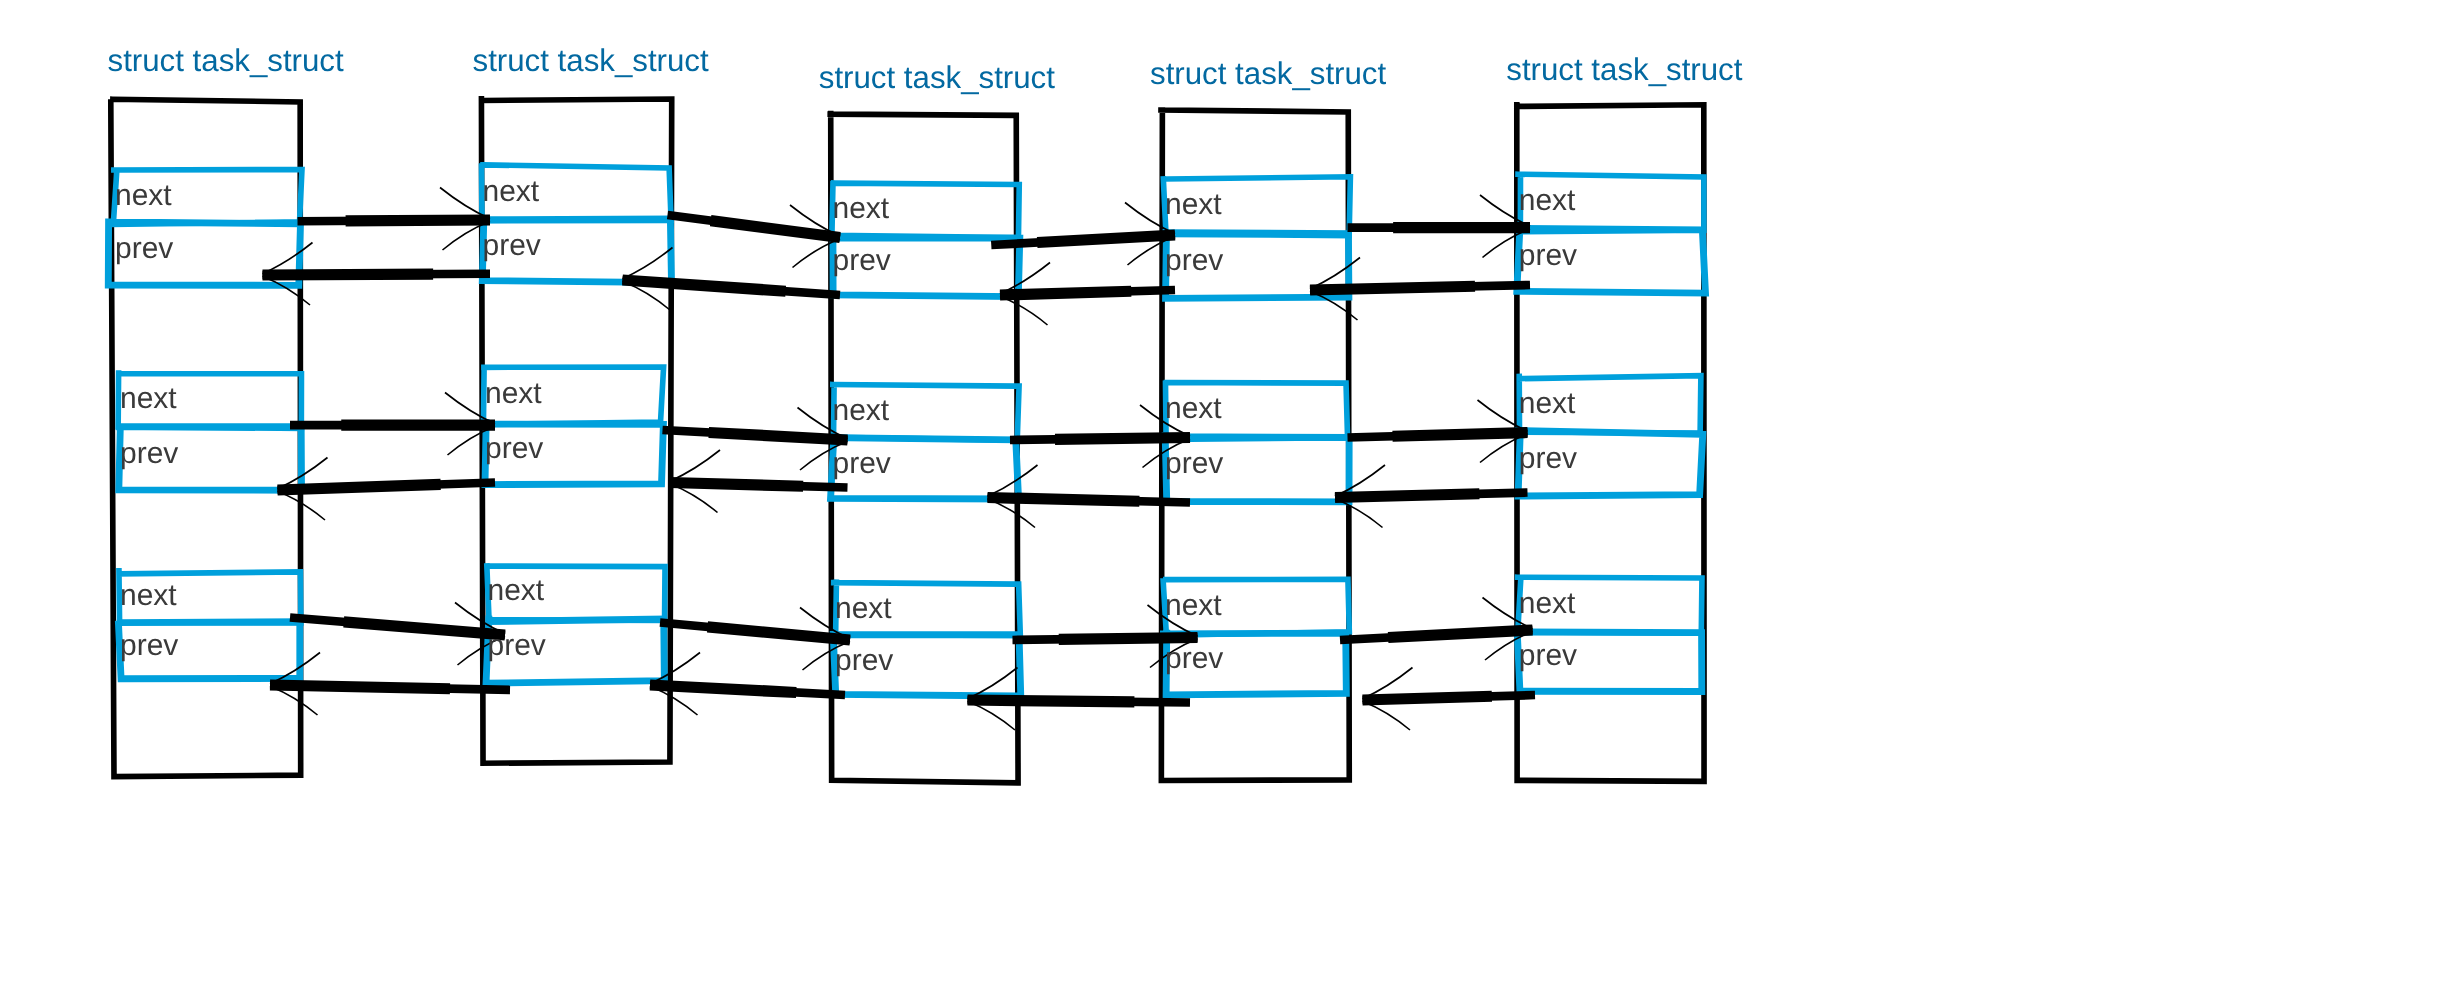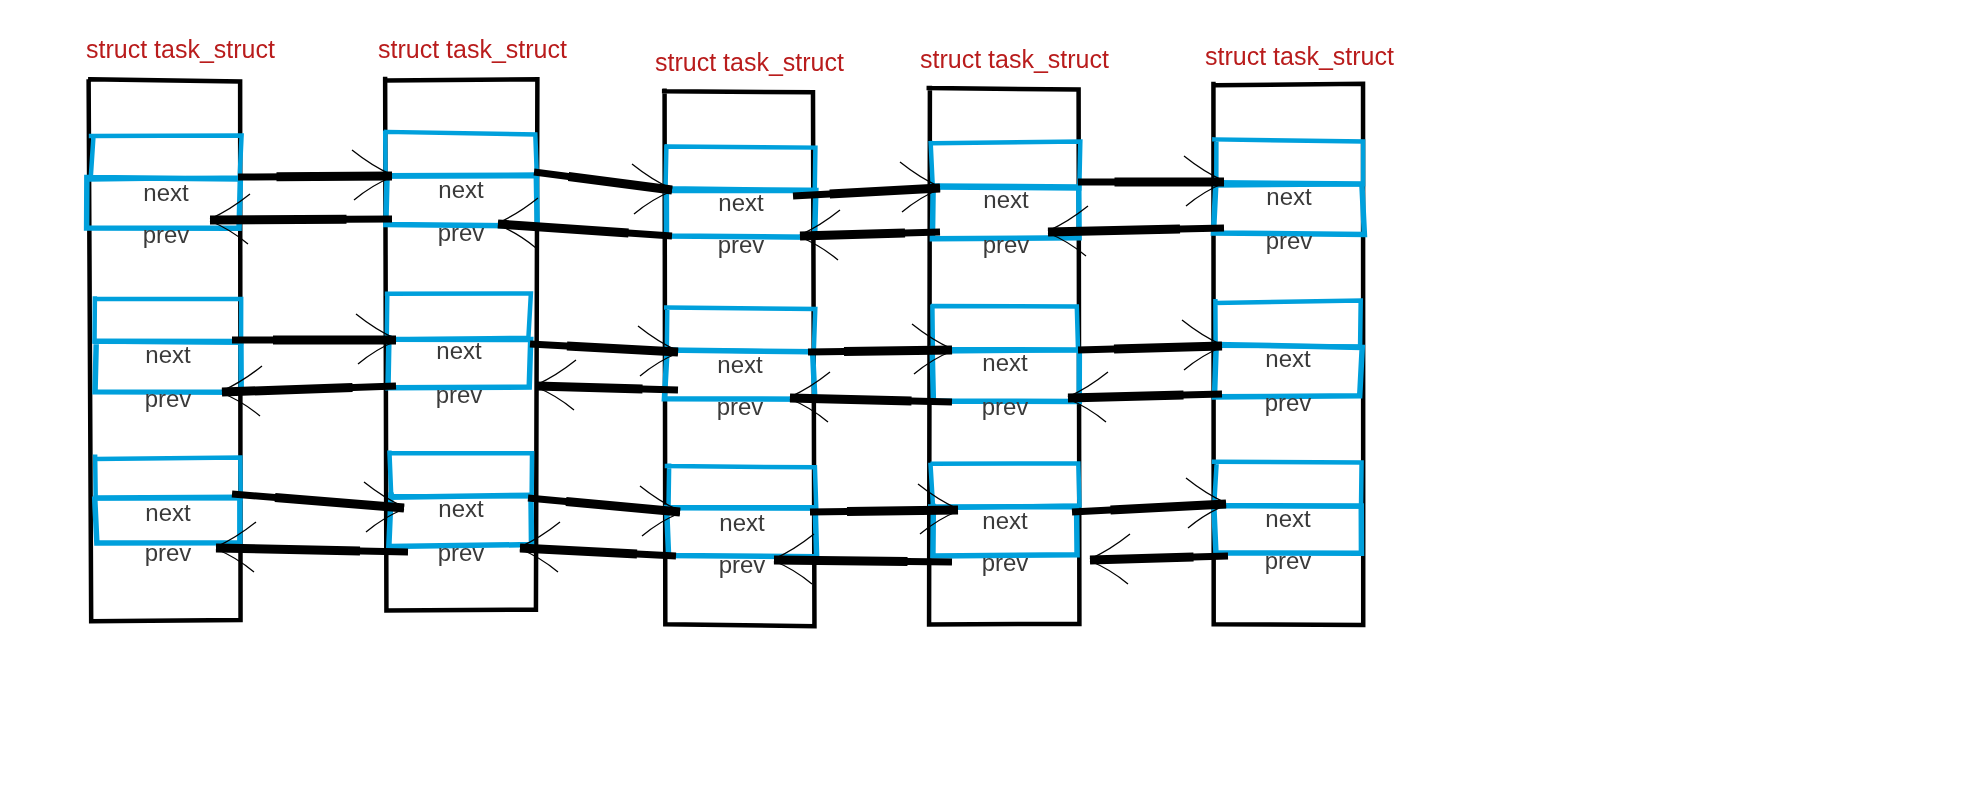--- a/index.html
+++ b/index.html
@@ -2,33 +2,32 @@
 <html><head>
 <meta charset="utf-8">
 <style>
   html,body{margin:0;padding:0;background:#ffffff;}
   body{width:1969px;height:800px;font-family:"Liberation Sans",sans-serif;overflow:hidden;}
   #stage{position:relative;width:1969px;height:800px;background:#fff;}
   svg.layer{position:absolute;left:0;top:0;width:1969px;height:800px;}
   .struct-title{
     position:absolute;
     font-size:25px;
-    color:#b91c1c;
+    color:#0369a1;
     white-space:nowrap;
     font-family:"Liberation Sans",sans-serif;
     letter-spacing:0px;
   }
   .field-label{
     position:absolute;
     font-size:24px;
     color:#3a3a3a;
     white-space:nowrap;
     font-family:"Liberation Sans",sans-serif;
-    text-align:center;
-    margin-top:36px;
+    text-align:left;
   }
 </style>
 </head>
 <body>
 
 <div id="stage">
 
   <svg class="layer" aria-hidden="true">
     <g id="structs">
         <g>

